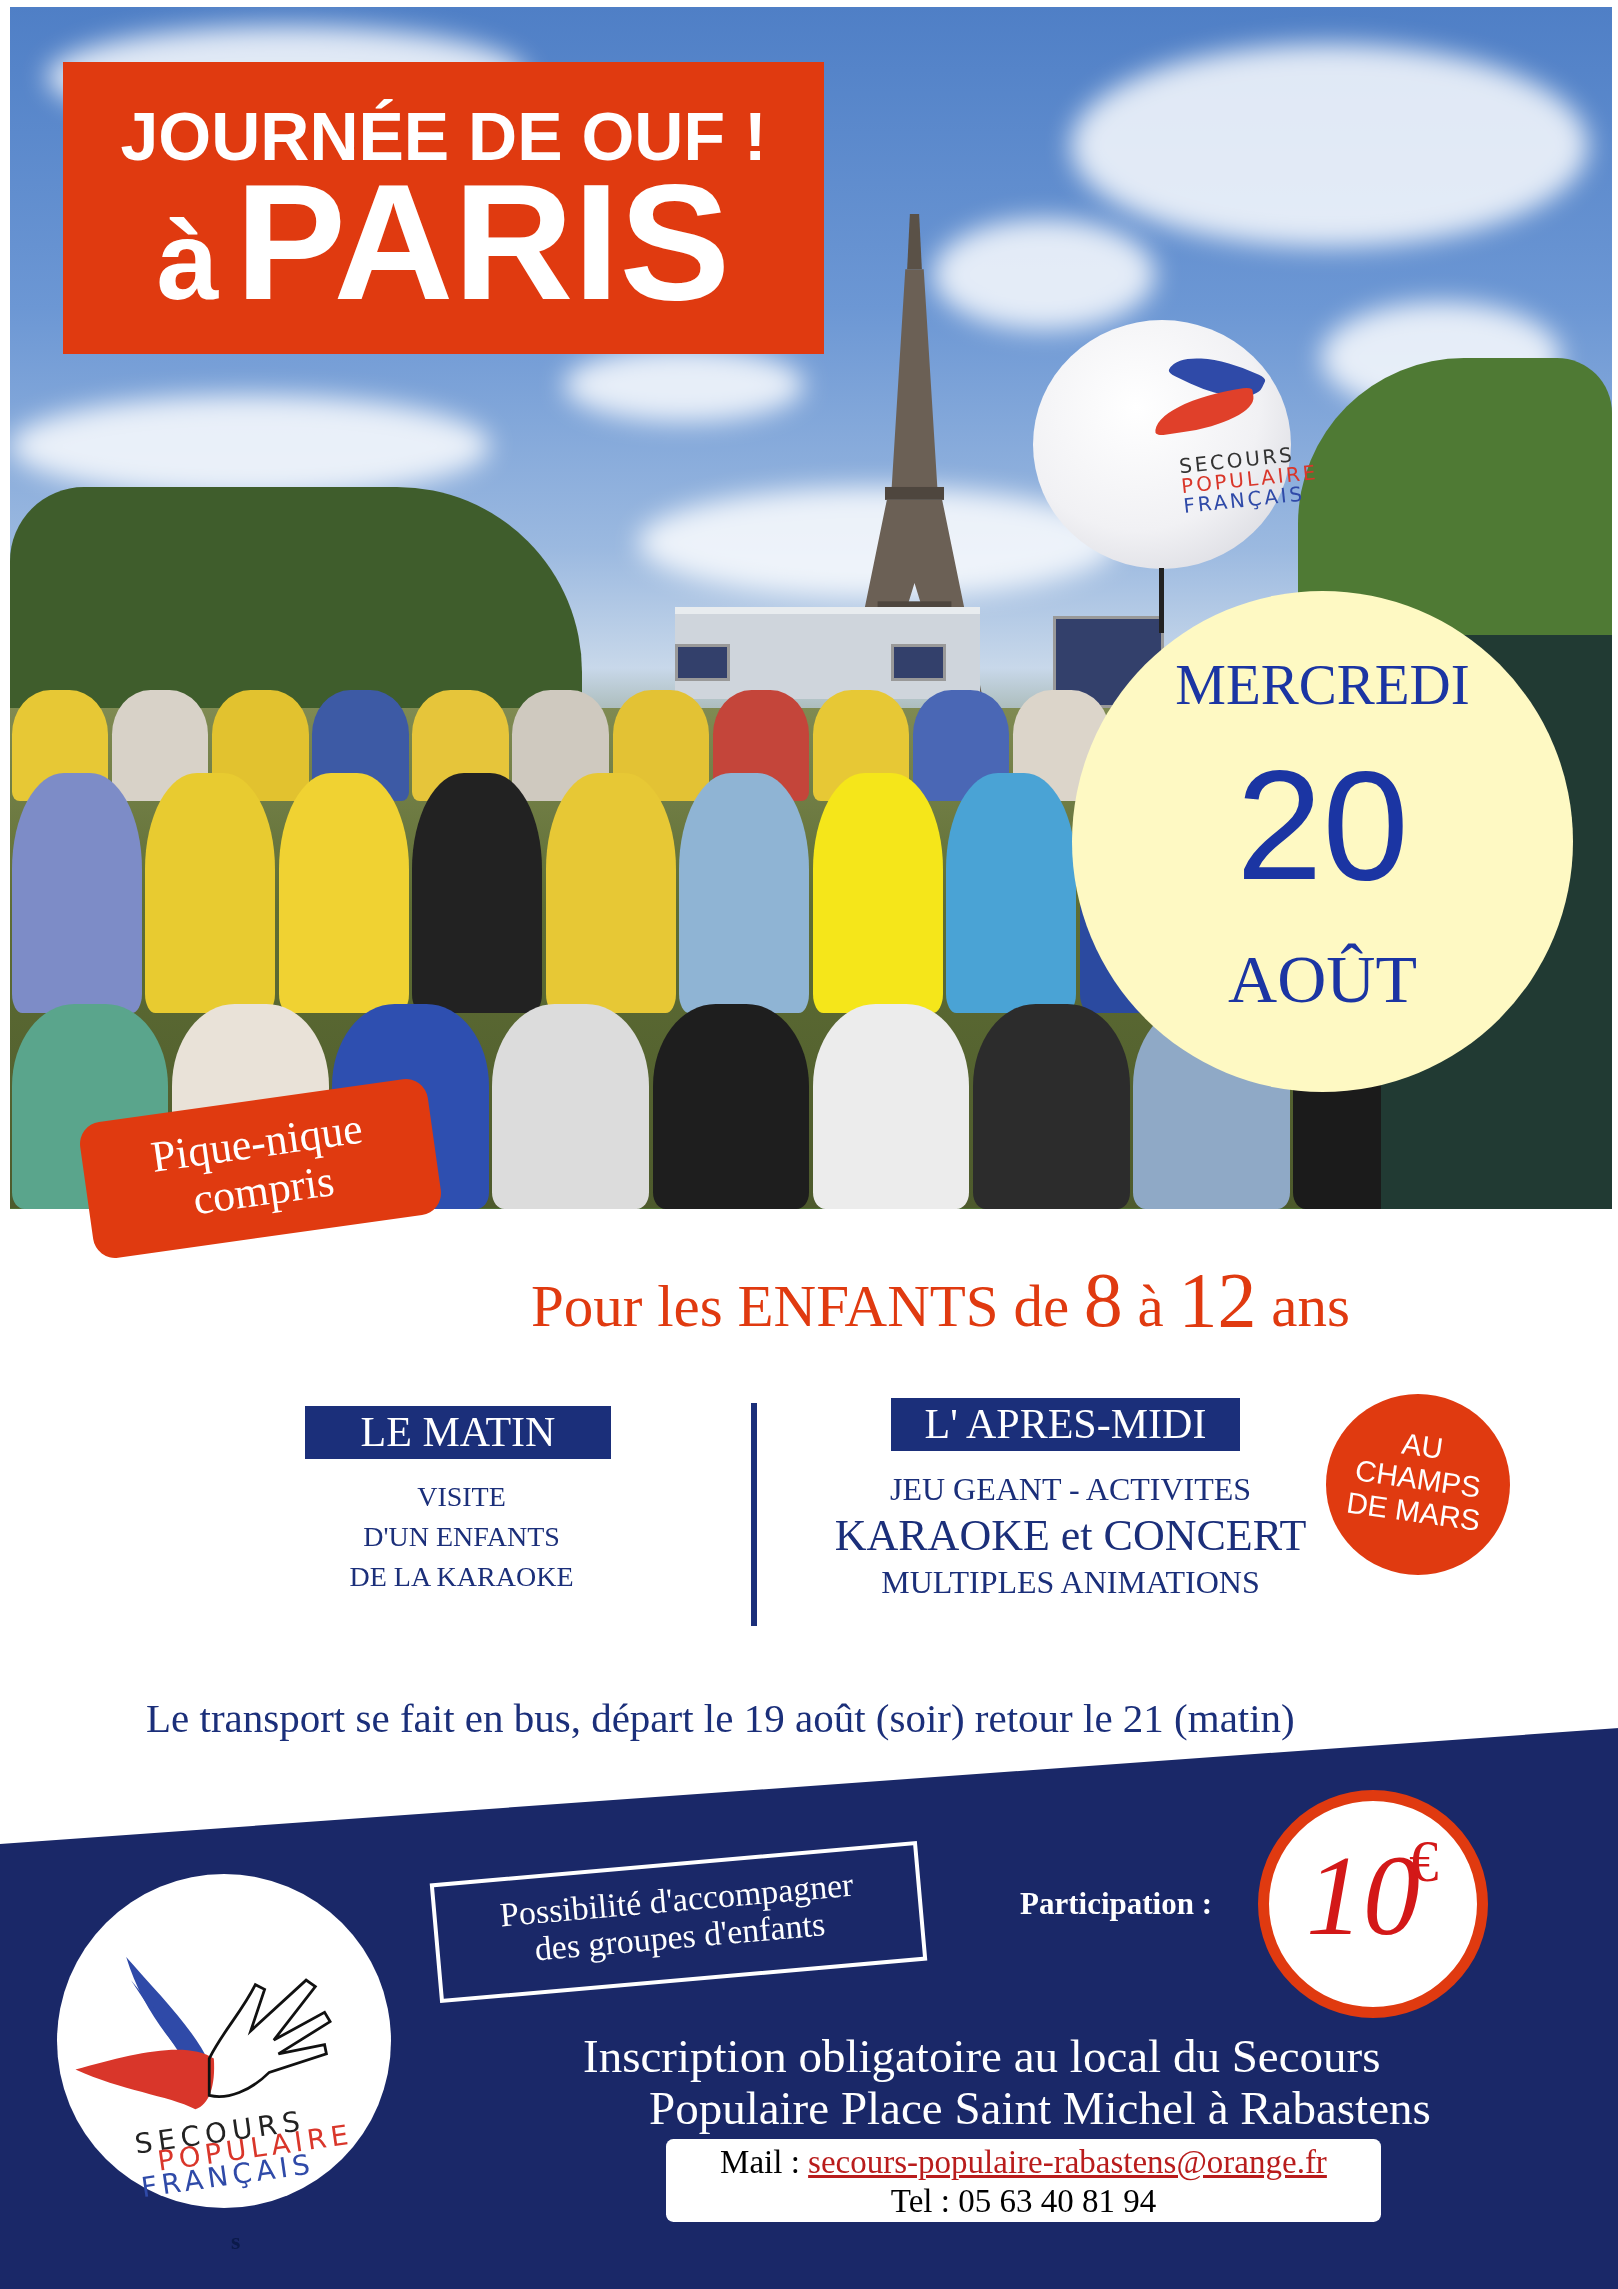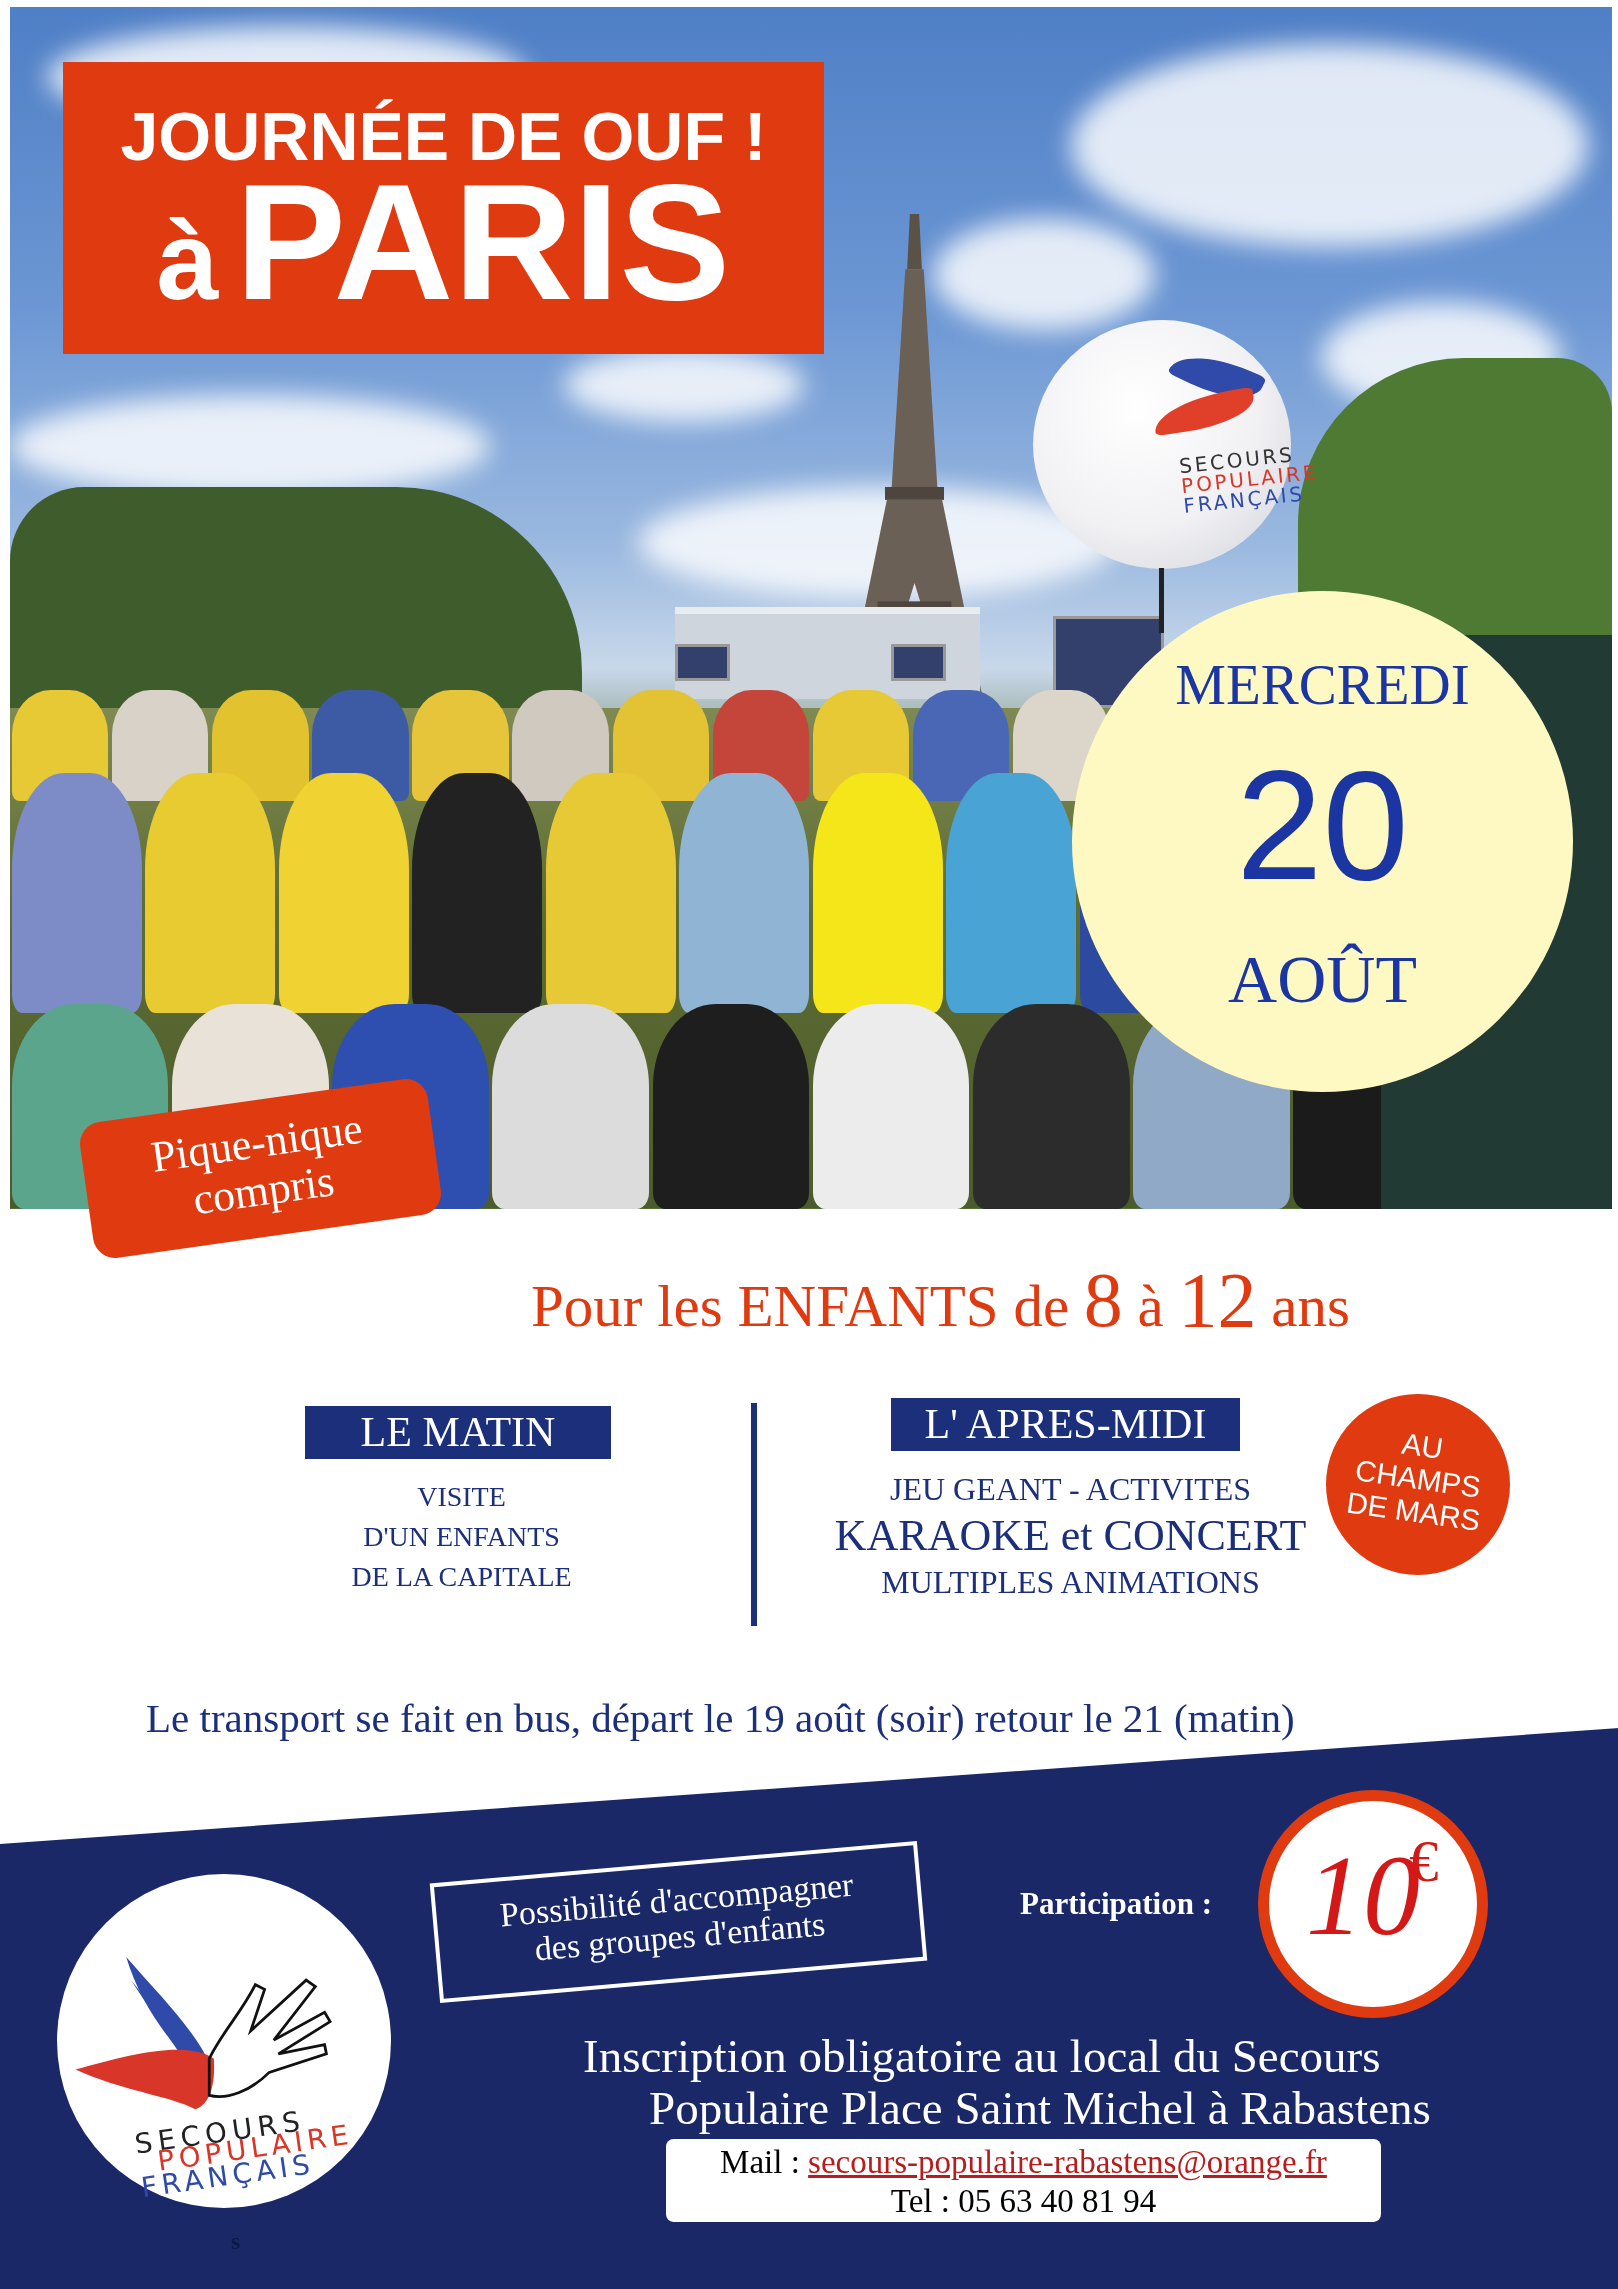--- a/index.html
+++ b/index.html
@@ -256,21 +256,21 @@
 </div>
 
 <div class="age-line">
   <span>Pour les ENFANTS de </span><span class="big">8</span><span> à </span><span class="big">12</span><span> ans</span>
 </div>
 
 <div class="prog-header matin-header">LE MATIN</div>
 <div class="prog-text matin-text">
   <div>VISITE</div>
   <div>D'UN ENFANTS</div>
-  <div>DE LA CAPITALE</div>
+  <div>DE LA KARAOKE</div>
 </div>
 
 <div class="divider"></div>
 
 <div class="prog-header aprem-header">L' APRES-MIDI</div>
 <div class="prog-text aprem-text">
   <div>JEU GEANT - ACTIVITES</div>
   <div class="big">KARAOKE et CONCERT</div>
   <div>MULTIPLES ANIMATIONS</div>
 </div>

